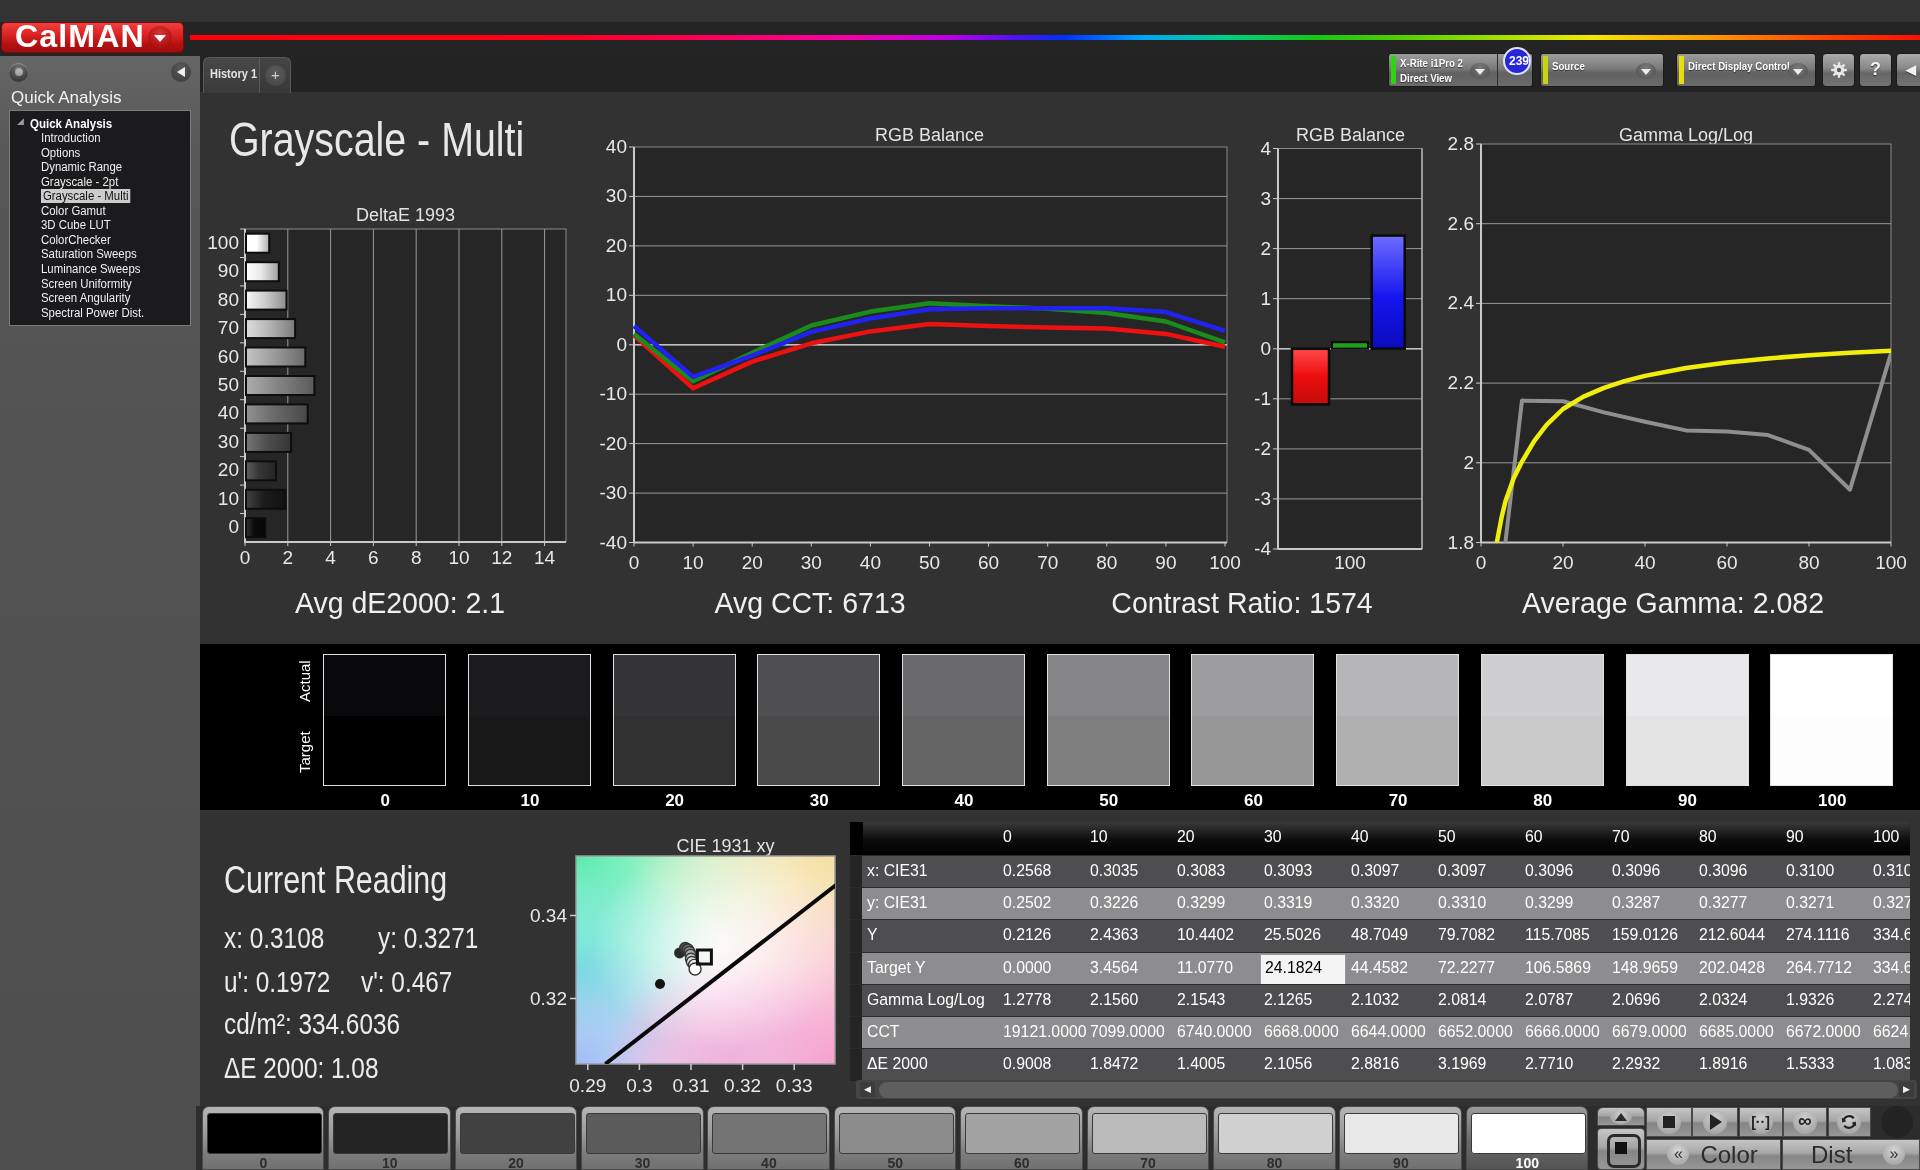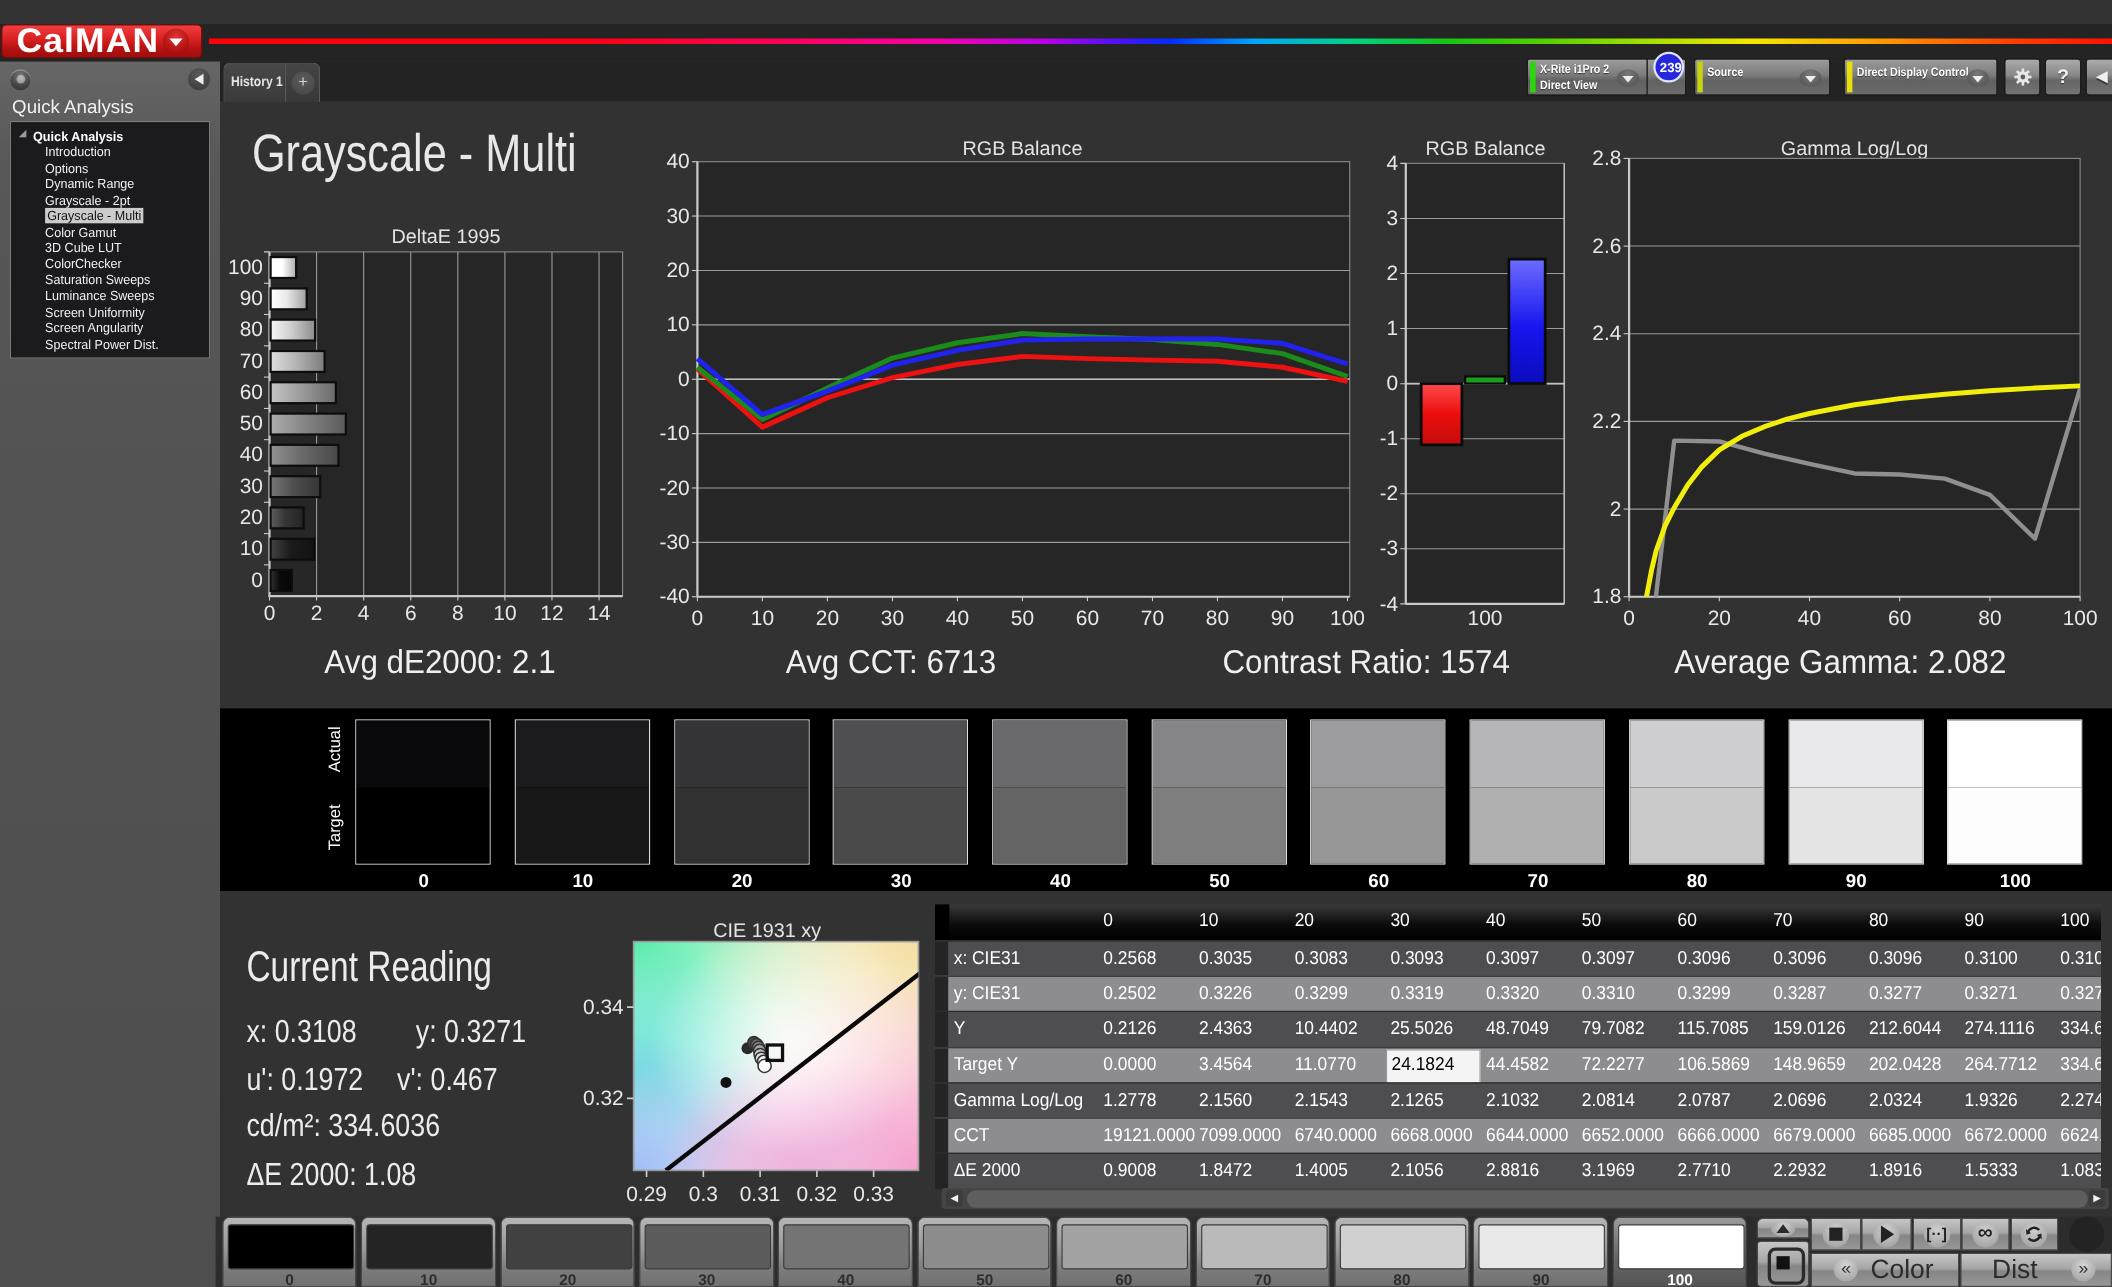--- a/index.html
+++ b/index.html
@@ -87,21 +87,21 @@
       <span style="position:absolute;left:31px;top:92.74999999999999px;font-size:12px;color:#f0f0f0;white-space:nowrap;display:inline-block;transform:scaleX(0.95);transform-origin:left">Color Gamut</span>
       <span style="position:absolute;left:31px;top:107.29999999999998px;font-size:12px;color:#f0f0f0;white-space:nowrap;display:inline-block;transform:scaleX(0.95);transform-origin:left">3D Cube LUT</span>
       <span style="position:absolute;left:31px;top:121.84999999999998px;font-size:12px;color:#f0f0f0;white-space:nowrap;display:inline-block;transform:scaleX(0.95);transform-origin:left">ColorChecker</span>
       <span style="position:absolute;left:31px;top:136.39999999999998px;font-size:12px;color:#f0f0f0;white-space:nowrap;display:inline-block;transform:scaleX(0.95);transform-origin:left">Saturation Sweeps</span>
       <span style="position:absolute;left:31px;top:150.95px;font-size:12px;color:#f0f0f0;white-space:nowrap;display:inline-block;transform:scaleX(0.95);transform-origin:left">Luminance Sweeps</span>
       <span style="position:absolute;left:31px;top:165.5px;font-size:12px;color:#f0f0f0;white-space:nowrap;display:inline-block;transform:scaleX(0.95);transform-origin:left">Screen Uniformity</span>
       <span style="position:absolute;left:31px;top:180.05px;font-size:12px;color:#f0f0f0;white-space:nowrap;display:inline-block;transform:scaleX(0.95);transform-origin:left">Screen Angularity</span>
       <span style="position:absolute;left:31px;top:194.60000000000002px;font-size:12px;color:#f0f0f0;white-space:nowrap;display:inline-block;transform:scaleX(0.95);transform-origin:left">Spectral Power Dist.</span>
     </div>
 <div style="position:absolute;left:229px;top:112px;font-size:48px;color:#e8e8e8;transform:scaleX(0.82);transform-origin:left;white-space:nowrap">Grayscale - Multi</div>
-<div style="position:absolute;left:245px;top:205px;width:321px;text-align:center;font-size:18px;color:#e4e4e4">DeltaE 1995</div>
+<div style="position:absolute;left:245px;top:205px;width:321px;text-align:center;font-size:18px;color:#e4e4e4">DeltaE 1993</div>
     <svg style="position:absolute;left:192px;top:195px" width="398" height="385">
       <defs>
         <linearGradient id="de0" x1="0" y1="0" x2="1" y2="0">
           <stop offset="0" stop-color="rgb(255,255,255)"></stop>
           <stop offset="0.45" stop-color="rgb(255,255,255)"></stop>
           <stop offset="1" stop-color="rgb(173,173,173)"></stop>
         </linearGradient>
         <linearGradient id="de1" x1="0" y1="0" x2="1" y2="0">
           <stop offset="0" stop-color="rgb(255,255,255)"></stop>
           <stop offset="0.45" stop-color="rgb(233,233,233)"></stop>
@@ -424,21 +424,21 @@
       <div style="height:69px;background:rgb(253,253,253)"></div>
     </div>
     <div style="position:absolute;left:1760.2px;top:791px;width:144px;text-align:center;font-size:17px;font-weight:600;color:#fff">100</div>
 <div style="position:absolute;left:224px;top:858px;font-size:39px;color:#ececec;transform:scaleX(0.78);transform-origin:left;white-space:nowrap">Current Reading</div>
     <div style="position:absolute;left:224px;top:922px;font-size:29px;color:#ececec;transform:scaleX(0.84);transform-origin:left;white-space:nowrap">x: 0.3108</div>
     <div style="position:absolute;left:378px;top:922px;font-size:29px;color:#ececec;transform:scaleX(0.84);transform-origin:left;white-space:nowrap">y: 0.3271</div>
     <div style="position:absolute;left:224px;top:966px;font-size:29px;color:#ececec;transform:scaleX(0.84);transform-origin:left;white-space:nowrap">u': 0.1972</div>
     <div style="position:absolute;left:361px;top:966px;font-size:29px;color:#ececec;transform:scaleX(0.84);transform-origin:left;white-space:nowrap">v': 0.467</div>
     <div style="position:absolute;left:224px;top:1008px;font-size:29px;color:#ececec;transform:scaleX(0.84);transform-origin:left;white-space:nowrap">cd/m²: 334.6036</div>
     <div style="position:absolute;left:224px;top:1052px;font-size:29px;color:#ececec;transform:scaleX(0.84);transform-origin:left;white-space:nowrap">ΔE 2000: 1.08</div>
-<div style="position:absolute;left:568px;top:836px;width:259px;text-align:center;font-size:18px;color:#e4e4e4">CIE 1931 xy</div>
+<div style="position:absolute;left:596px;top:836px;width:259px;text-align:center;font-size:18px;color:#e4e4e4">CIE 1931 xy</div>
     <svg style="position:absolute;left:516px;top:830px" width="344" height="270">
       <defs>
         <radialGradient id="cg" cx="0.0" cy="0.0" r="0.85">
           <stop offset="0" stop-color="#59ecaa"></stop>
           <stop offset="1" stop-color="#59ecaa" stop-opacity="0"></stop>
         </radialGradient>
         <radialGradient id="cy" cx="1.0" cy="0.0" r="0.8">
           <stop offset="0" stop-color="#f4dfa2"></stop>
           <stop offset="1" stop-color="#f4dfa2" stop-opacity="0"></stop>
         </radialGradient>

